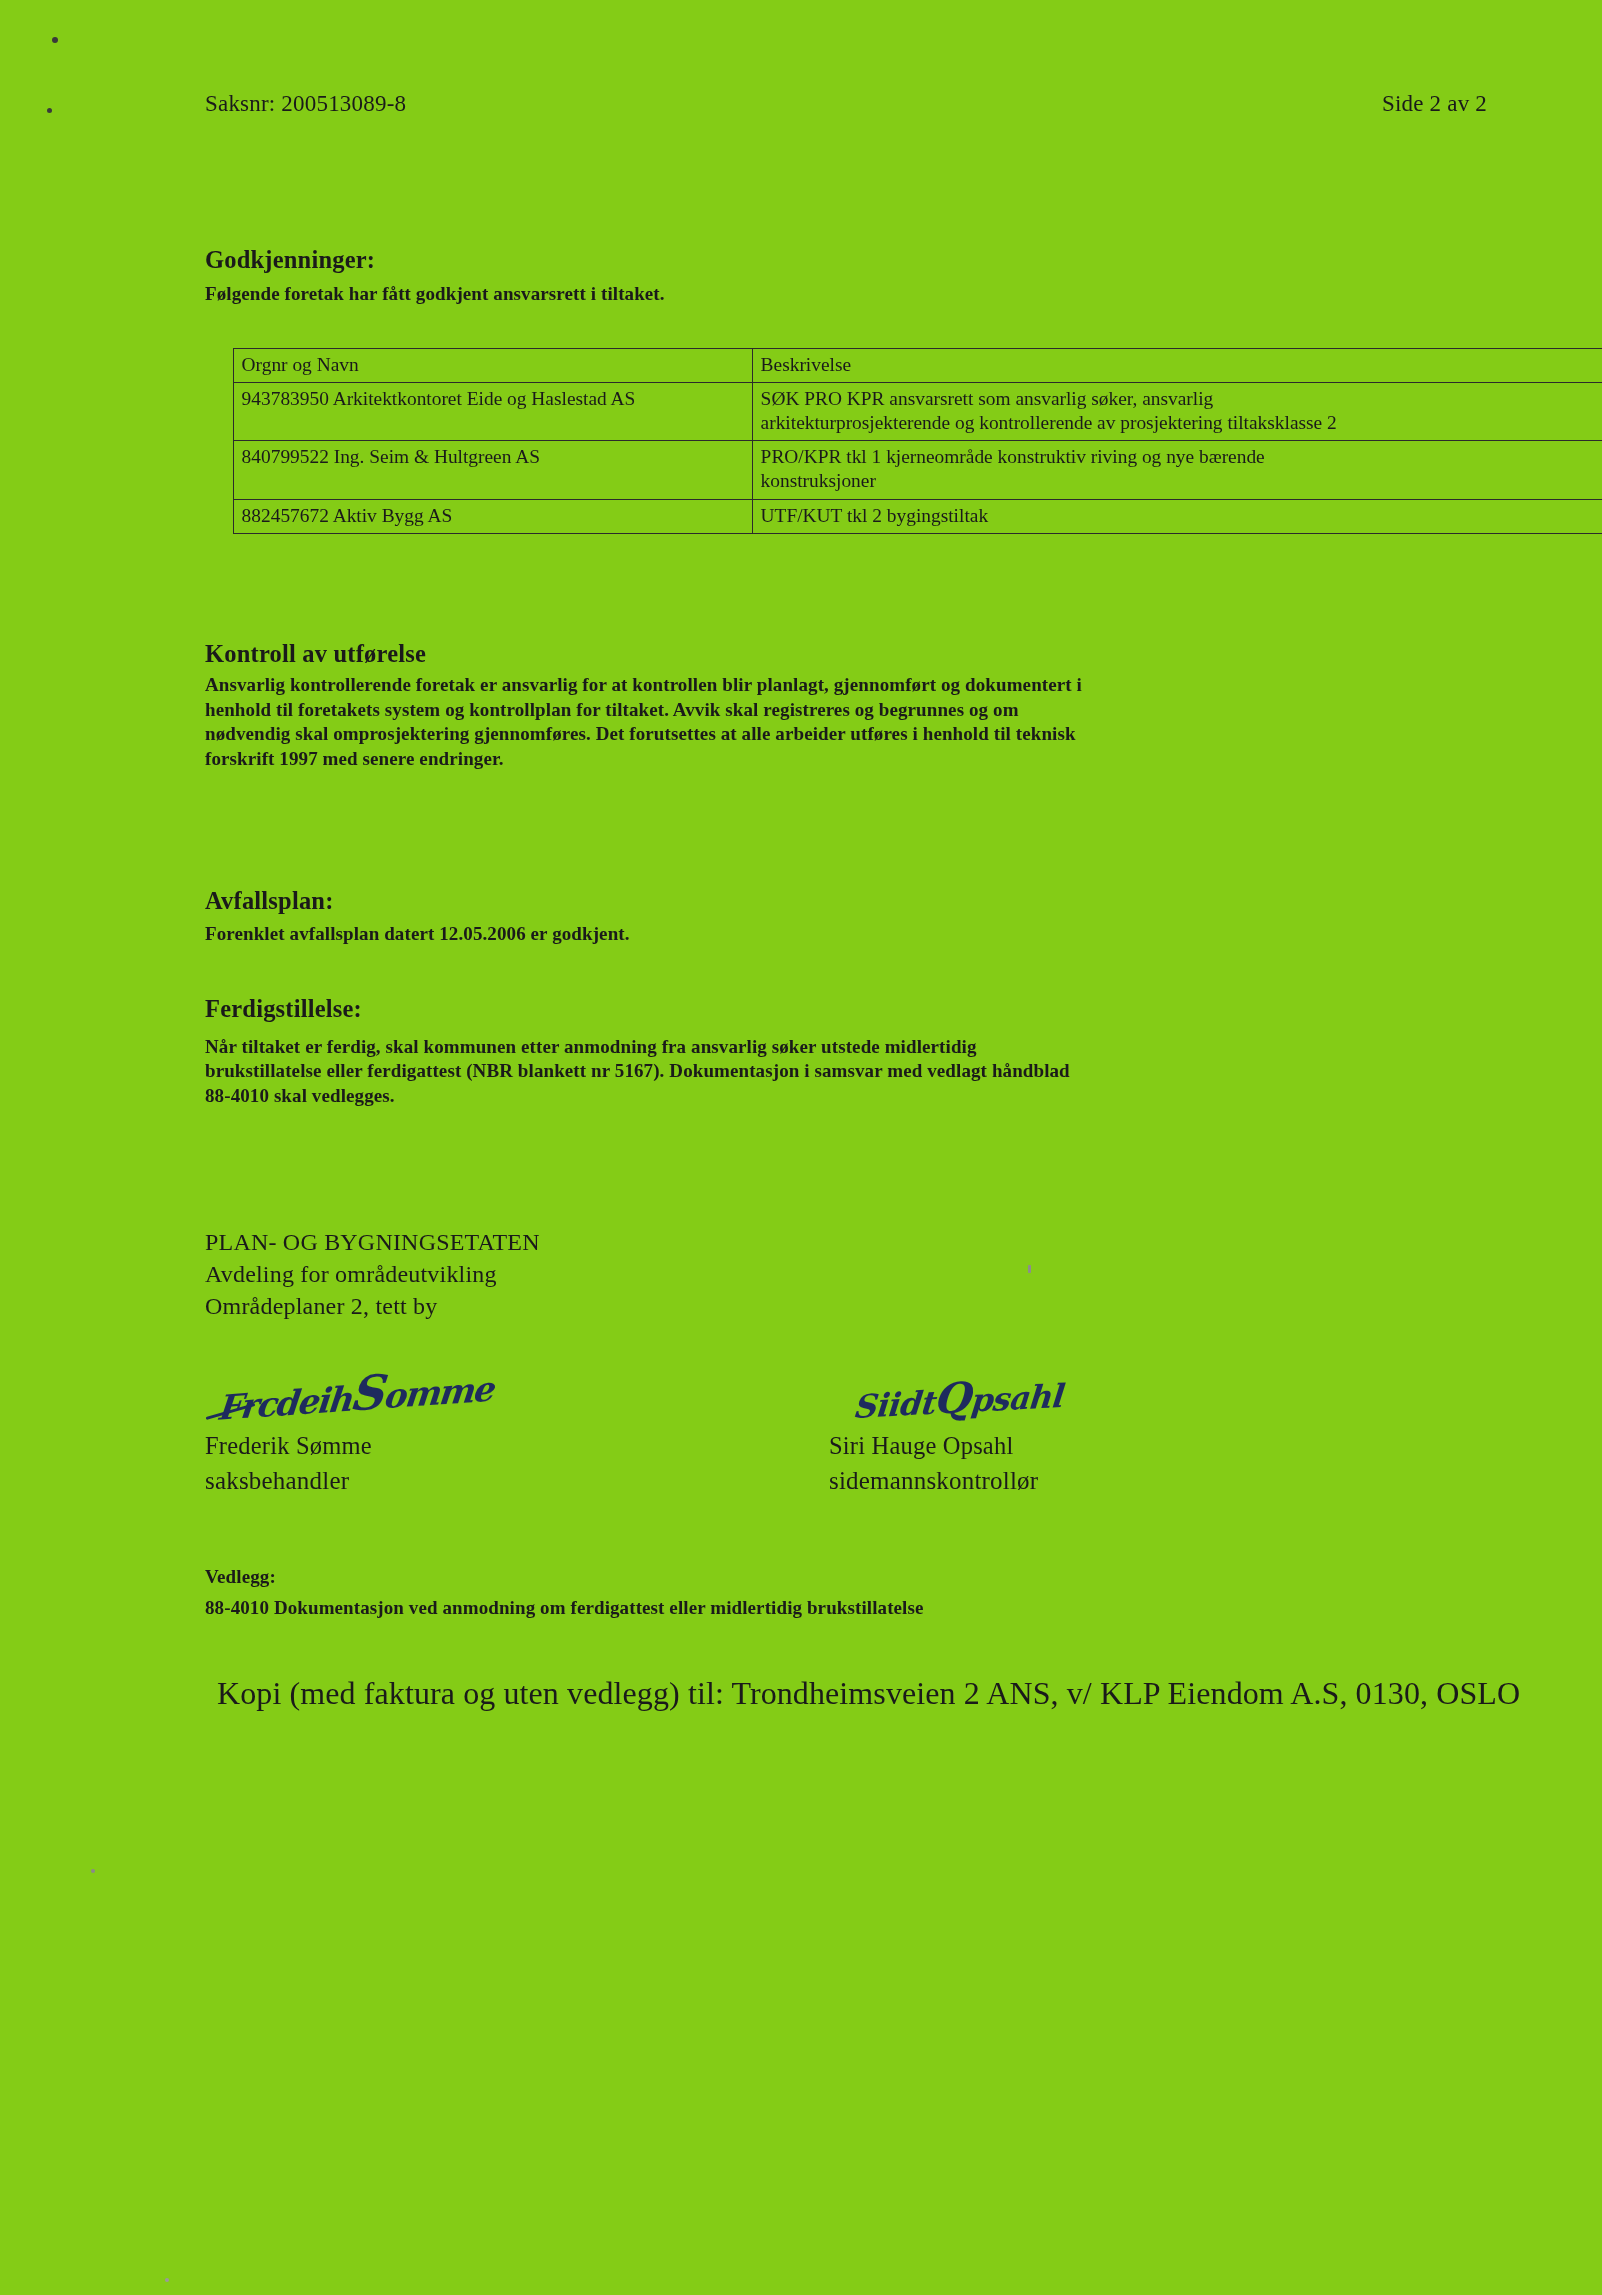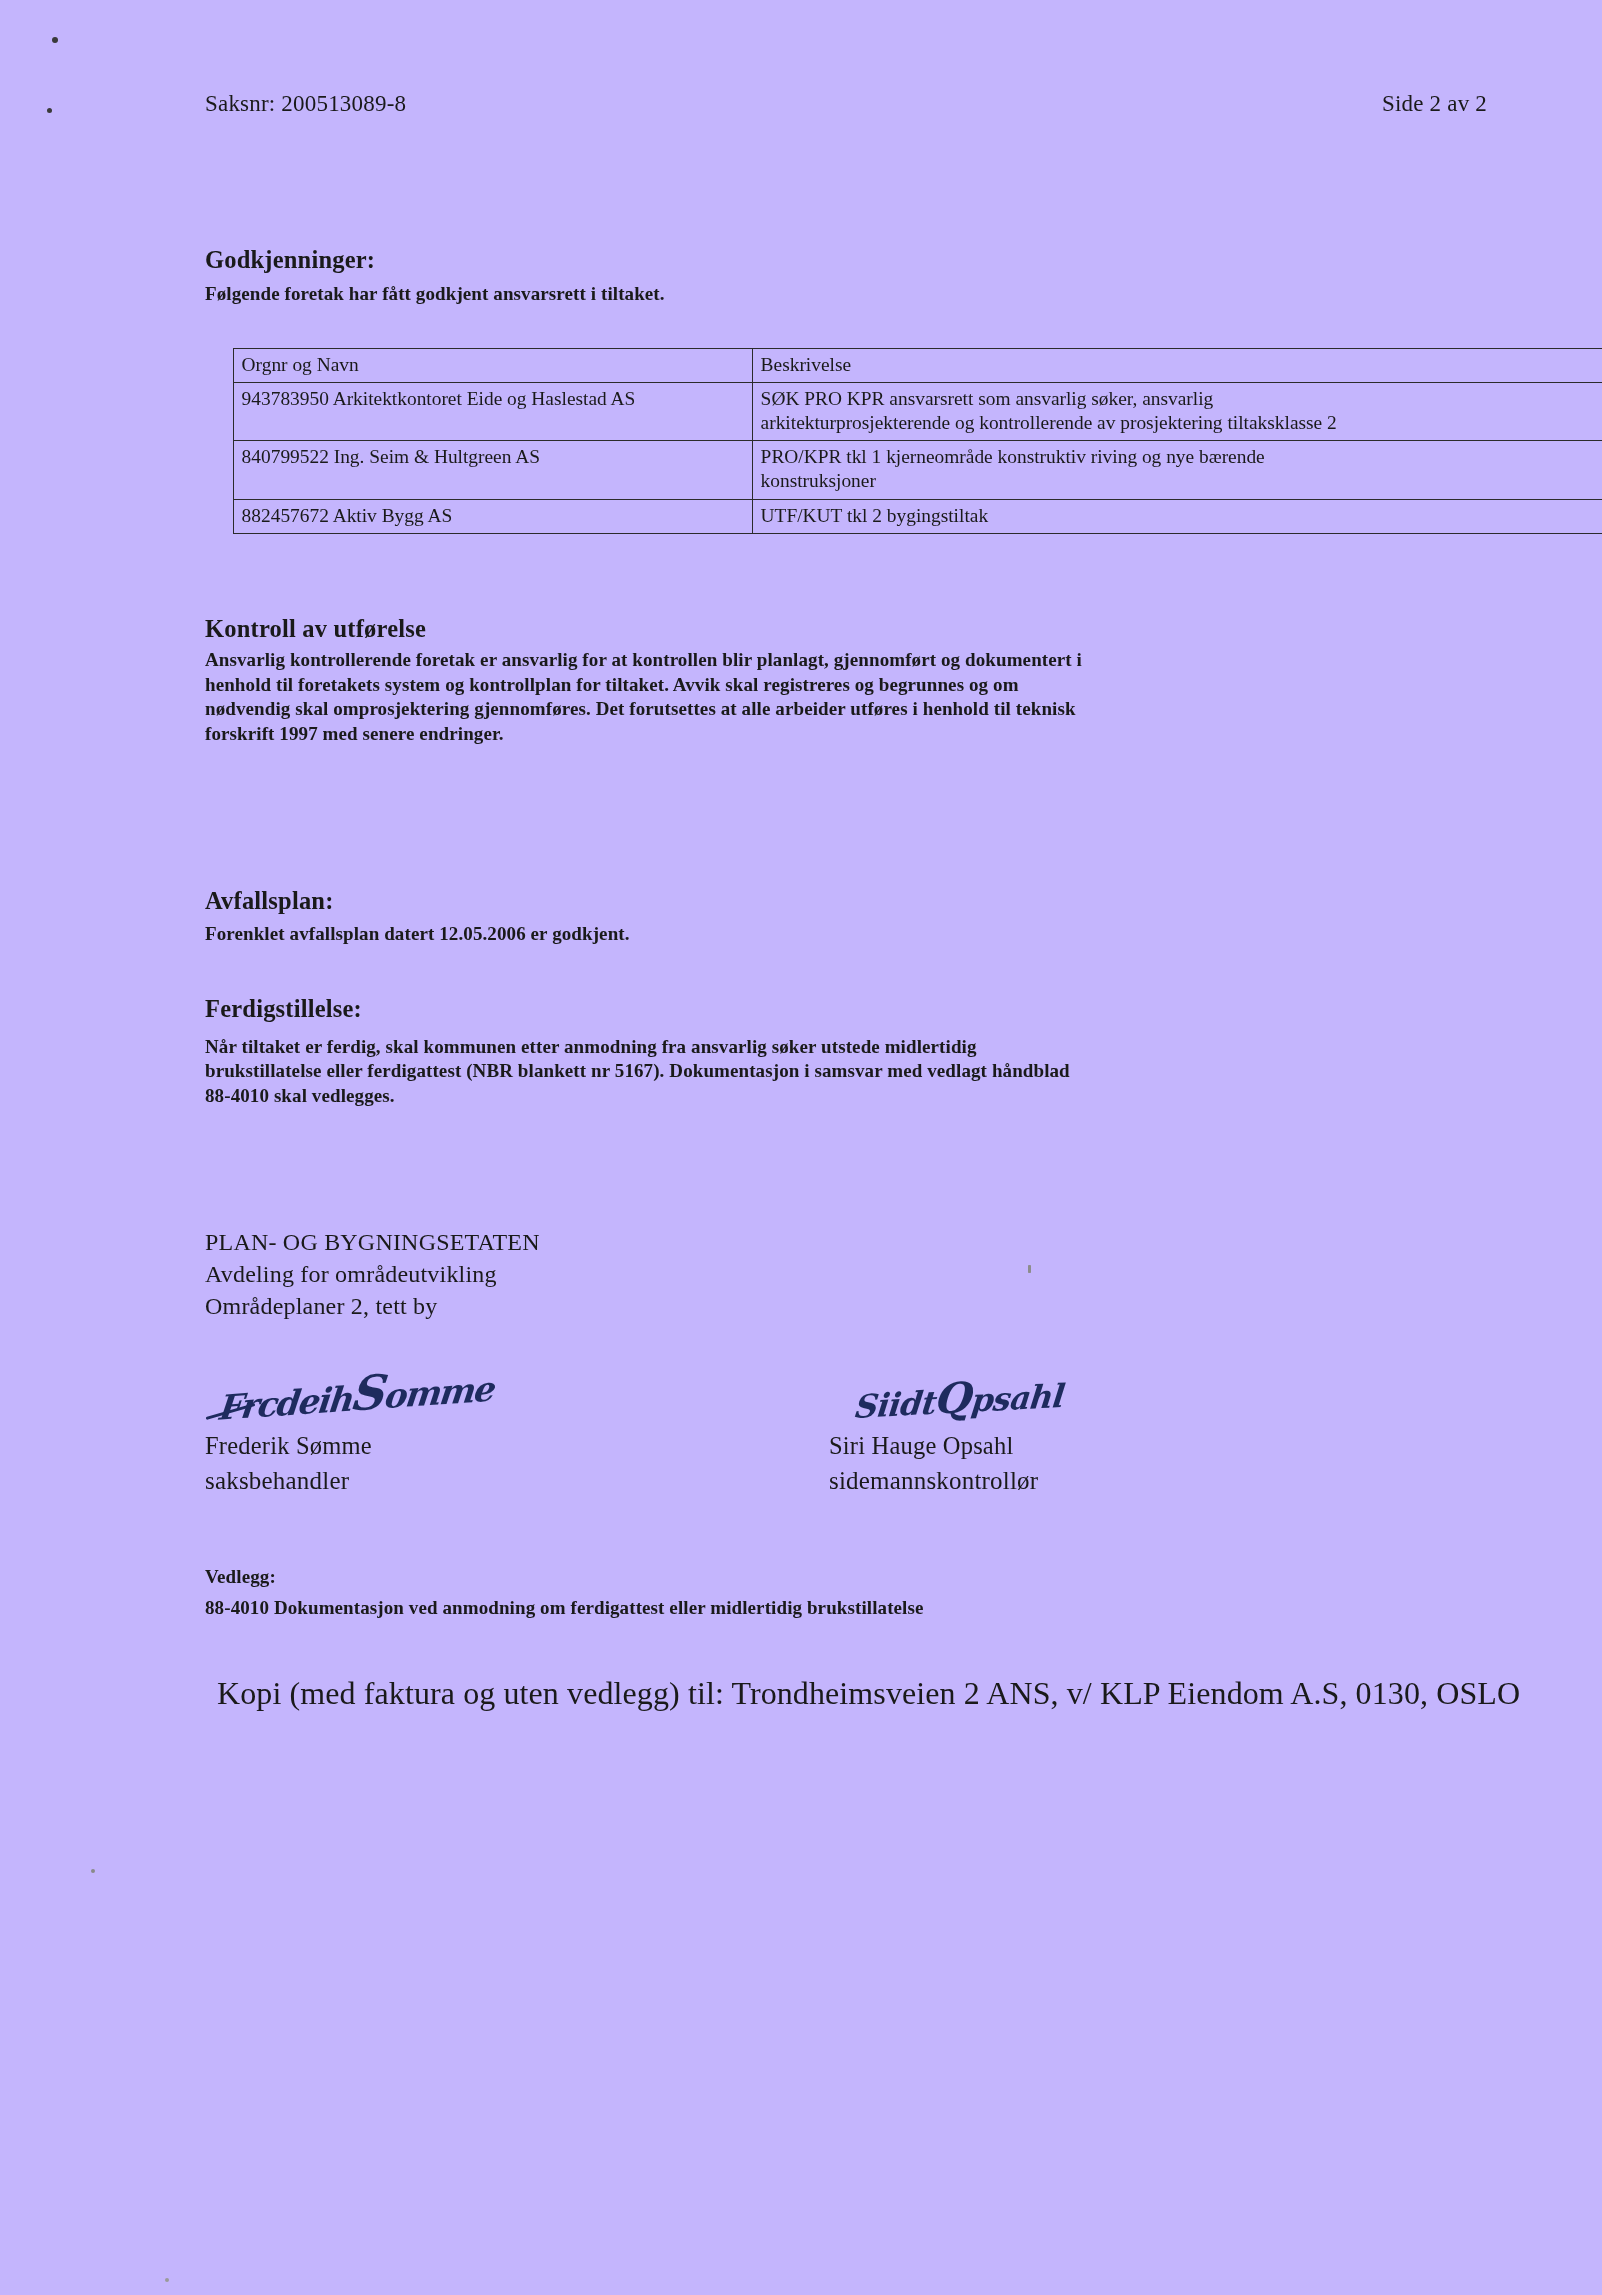--- a/index.html
+++ b/index.html
@@ -8,21 +8,21 @@
     background: #ffffff;
   }
   body {
     font-family: "Liberation Serif", serif;
     color: #1a1a1a;
   }
   .page {
     position: relative;
     width: 1603px;
     height: 2295px;
-    background: #c4b5fd;
+    background: #84cc16;
     overflow: hidden;
   }
   
   .scan-dot {
     position: absolute;
     background: #3a3a3a;
     border-radius: 50%;
   }
   .scan-dot.d1 { left: 52px; top: 37px; width: 5.9px; height: 5.9px; }
   .scan-dot.d2 { left: 47px; top: 108px; width: 5px; height: 5px; }
@@ -87,21 +87,21 @@
     line-height: 1.22;
   }
   .approval-table col.c1 { width: 519px; }
   .approval-table .desc-line { display: block; }
   .approval-table thead td { padding-bottom: 5px; }
 
   
   #kontroll-block {
     position: absolute;
     left: 205px;
-    top: 615px;
+    top: 640px;
     width: 1282px;
   }
   #kontroll-block .p {
     margin-top: 5px;
   }
   #kontroll-block .p div { white-space: nowrap; }
 
   #avfallsplan-block {
     position: absolute;
     left: 205px;

